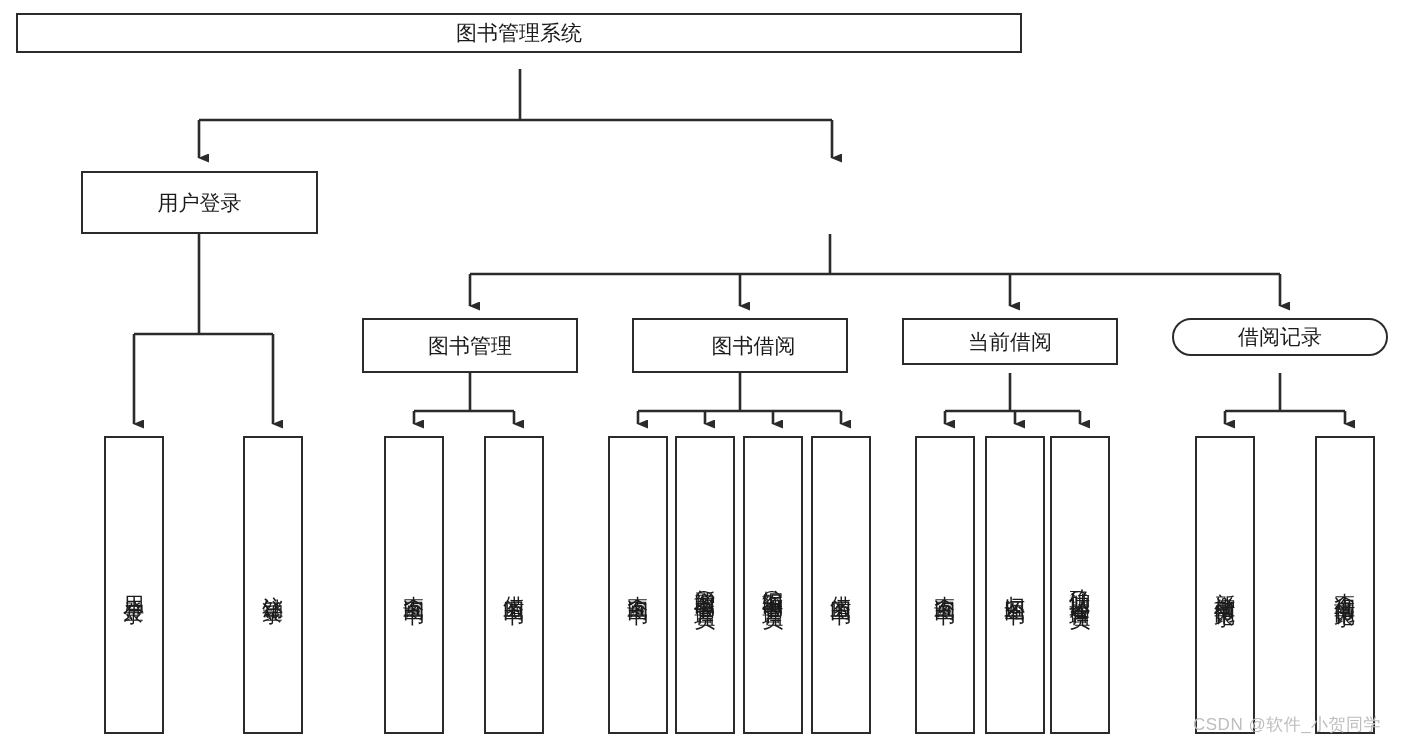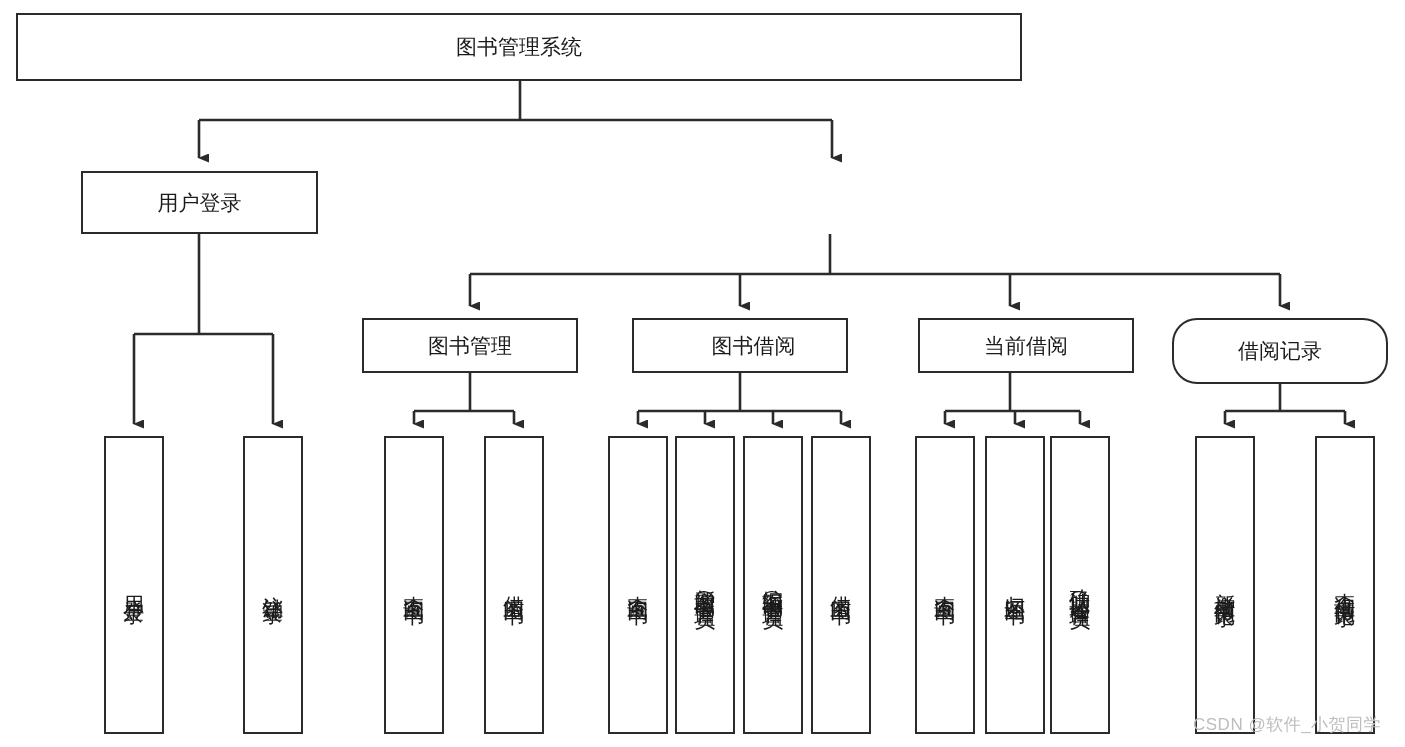--- a/index.html
+++ b/index.html
@@ -111,28 +111,28 @@
       <path d="M1015,411 L1015,424" marker-end="url(#arrow)"></path>
       <path d="M1080,411 L1080,424" marker-end="url(#arrow)"></path>
 
       <path d="M1280,373 L1280,411"></path>
       <path d="M1225,411 L1345,411"></path>
       <path d="M1225,411 L1225,424" marker-end="url(#arrow)"></path>
       <path d="M1345,411 L1345,424" marker-end="url(#arrow)"></path>
     </g>
   </svg>
 
-  <div class="node root" style="left:16px; top:13px; width:1006px; height:68px;">图书管理系统</div>
+  <div class="node root" style="left:16px; top:13px; width:1006px; height:40px;">图书管理系统</div>
 
   <div class="node h" style="left:81px; top:171px; width:237px; height:63px;">用户登录</div>
 
   <div class="node h" style="left:362px; top:318px; width:216px; height:55px;">图书管理</div>
   <div class="node h" style="left:632px; top:318px; width:216px; height:55px;padding-left:27px;">图书借阅</div>
-  <div class="node h" style="left:902px; top:318px; width:216px; height:55px;margin-left:16px;">当前借阅</div>
-  <div class="node h" style="left:1172px; top:318px; width:216px; height:66px;border-radius:25px;">借阅记录</div>
+  <div class="node h" style="left:902px; top:318px; width:216px; height:47px;">当前借阅</div>
+  <div class="node h" style="left:1172px; top:318px; width:216px; height:38px;border-radius:25px;">借阅记录</div>
 
   <div class="node v" style="left:104px; top:436px; width:60px; height:298px;">用户登录</div>
   <div class="node v" style="left:243px; top:436px; width:60px; height:298px;">注销登录</div>
 
   <div class="node v" style="left:384px; top:436px; width:60px; height:298px;">查询图书</div>
   <div class="node v" style="left:484px; top:436px; width:60px; height:298px;">借阅图书</div>
 
   <div class="node v" style="left:608px; top:436px; width:60px; height:298px;">查询图书</div>
   <div class="node v" style="left:675px; top:436px; width:60px; height:298px;">新增图书（管理员）</div>
   <div class="node v" style="left:743px; top:436px; width:60px; height:298px;">编辑图书（管理员）</div>

